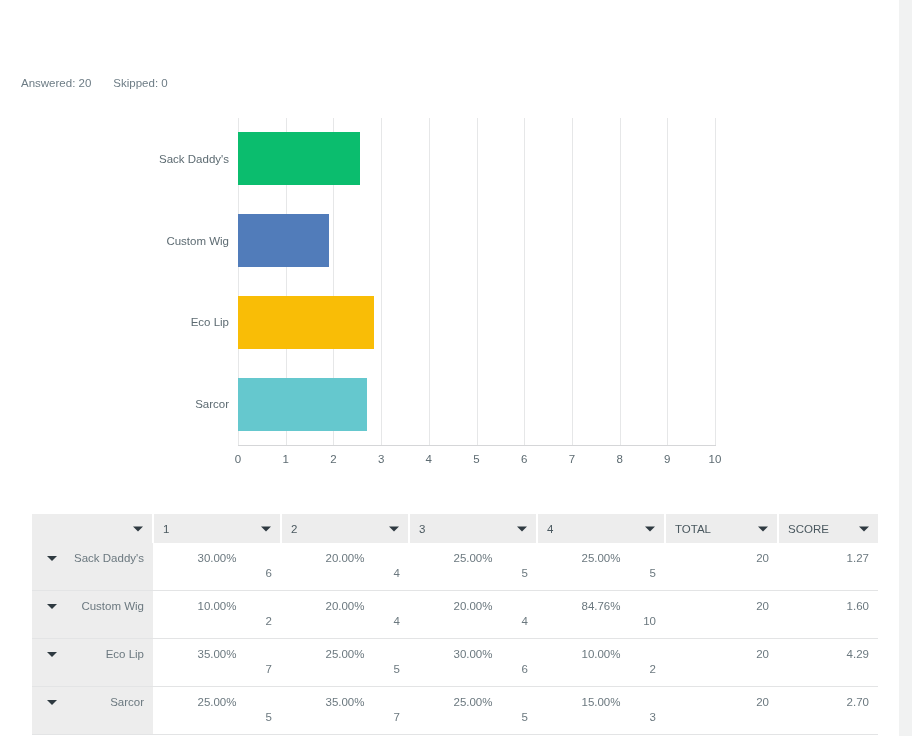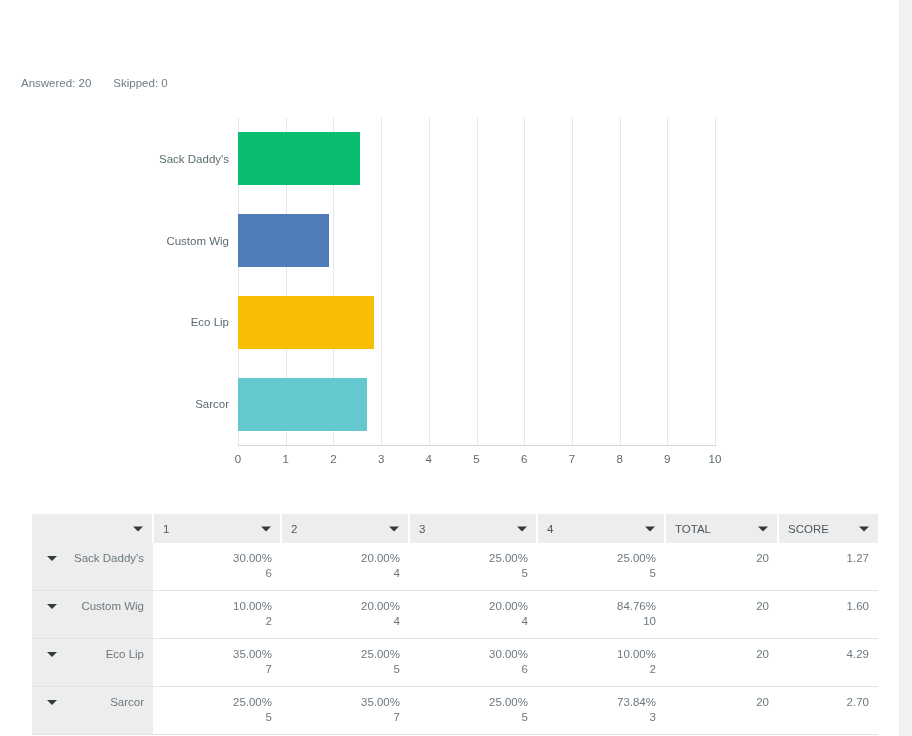--- a/index.html
+++ b/index.html
@@ -164,21 +164,21 @@
   }
   td.rowhead .row-caret {
     position: absolute;
     left: 15px;
     top: 13px;
     width: 0; height: 0;
     border-left: 5px solid transparent;
     border-right: 5px solid transparent;
     border-top: 5px solid #2f3a41;
   }
-  td .pct { display: block; }
+  td .pct { display: block; text-align: center; }
   td .cnt { display: block; }
   td.plain { padding-top: 23px; }
   .col-head  { width: 121px; }
   .col-opt   { width: 128px; }
   .col-total { width: 113px; }
   .col-score { width: 100px; }
 </style>
 </head>
 <body>
 
@@ -330,21 +330,21 @@
               </td>
               <td>
                 <span class="pct">35.00%</span>
                 <span class="cnt">7</span>
               </td>
               <td>
                 <span class="pct">25.00%</span>
                 <span class="cnt">5</span>
               </td>
               <td>
-                <span class="pct">73.84%</span>
+                <span class="pct">15.00%</span>
                 <span class="cnt">3</span>
               </td>
               <td class="plain">20</td>
               <td class="plain">2.70</td>
             </tr>
           </tbody>
       </table>
     </div>
 
   </div>

